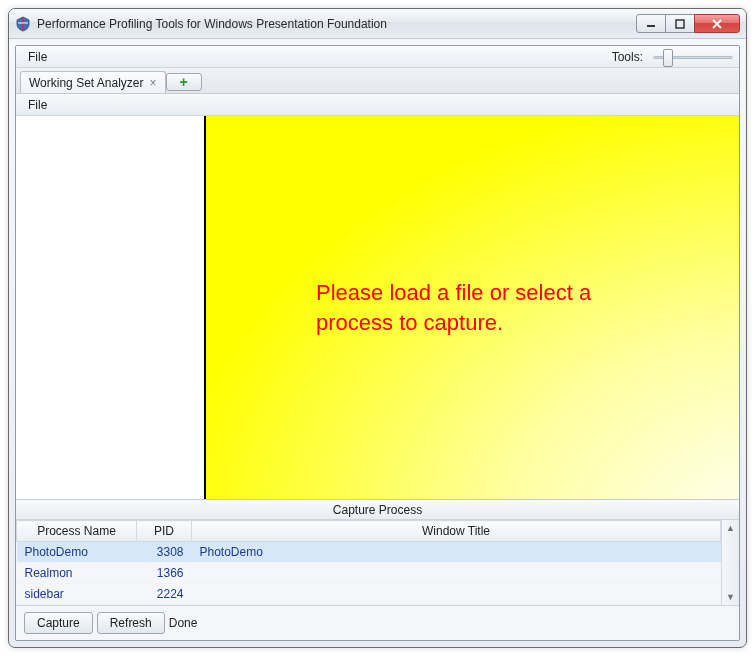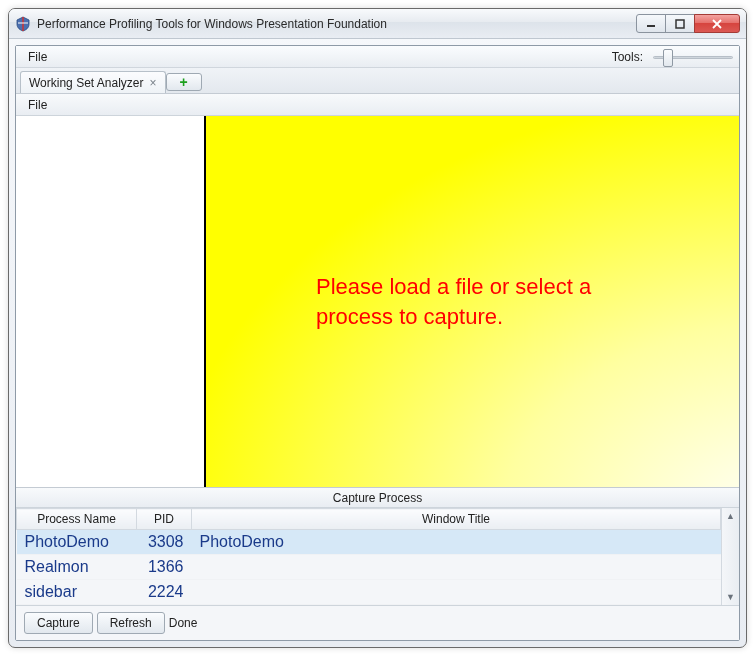--- a/index.html
+++ b/index.html
@@ -173,21 +173,21 @@
     color:#222;
     padding: 3px 6px;
     text-align:center;
     font-size:12px;
   }
   .table th.name { width:120px; text-align:center;}
   .table th.pid { width:55px; }
   .table td {
     padding: 3px 8px;
     border-bottom: 1px solid #f0f2f5;
-    font-size:16px;
+    font-size:12px;
     color:#1a3a8a;
   }
   .table tr.selected td {
     background:#d6e8f7;
   }
   .scroll-col {
     width:18px;
     background: linear-gradient(to right,#f4f6f9,#e9edf2);
     border-left:1px solid #d3d9e0;
     position:relative;

